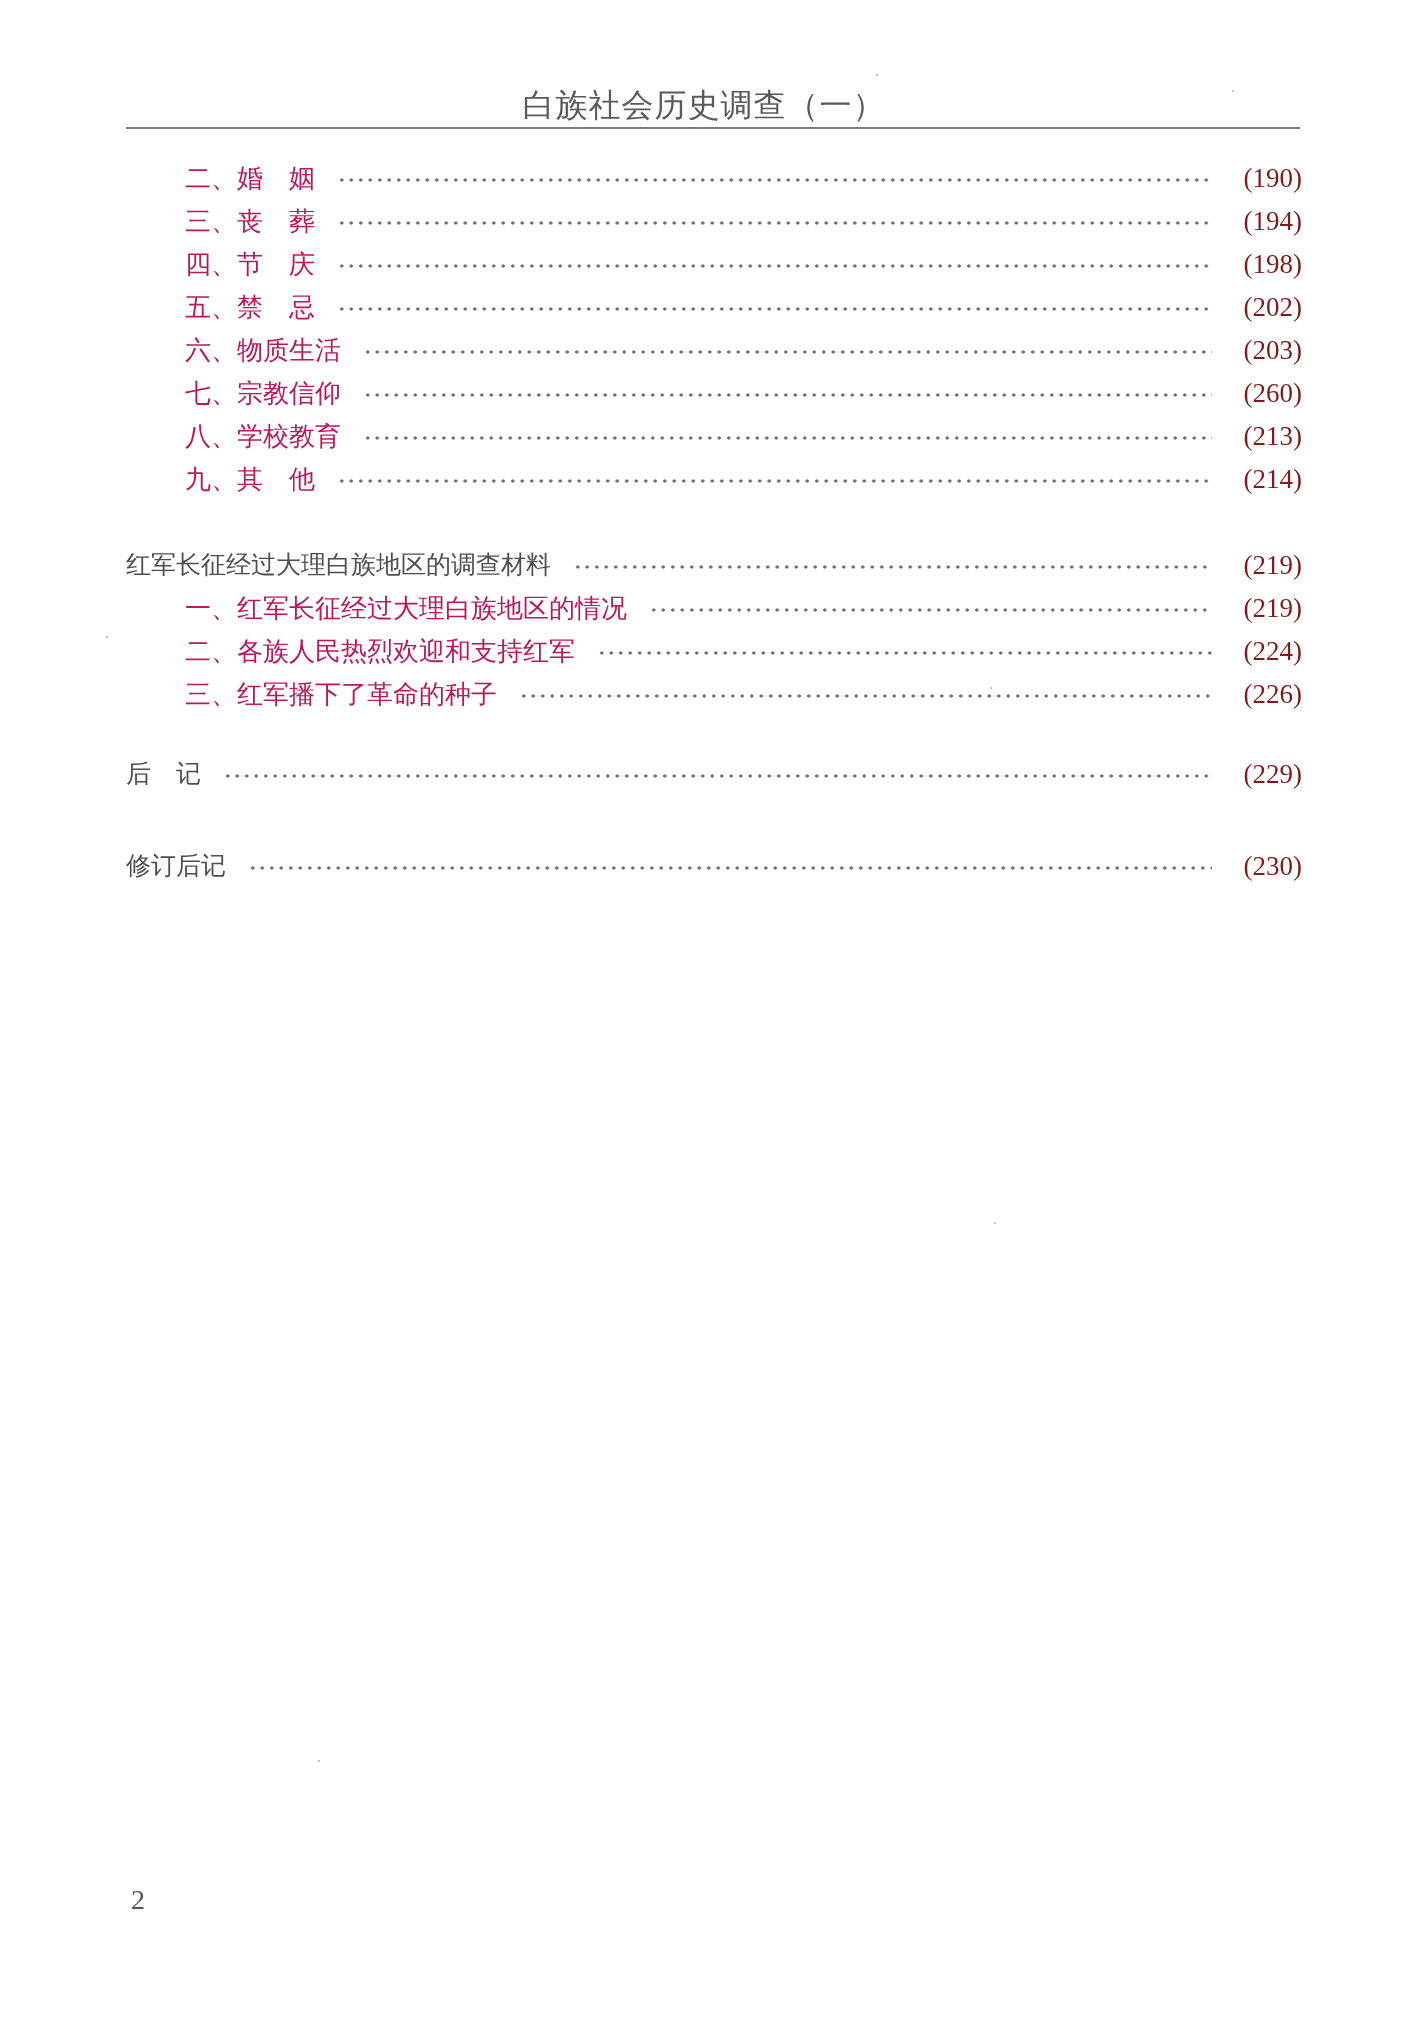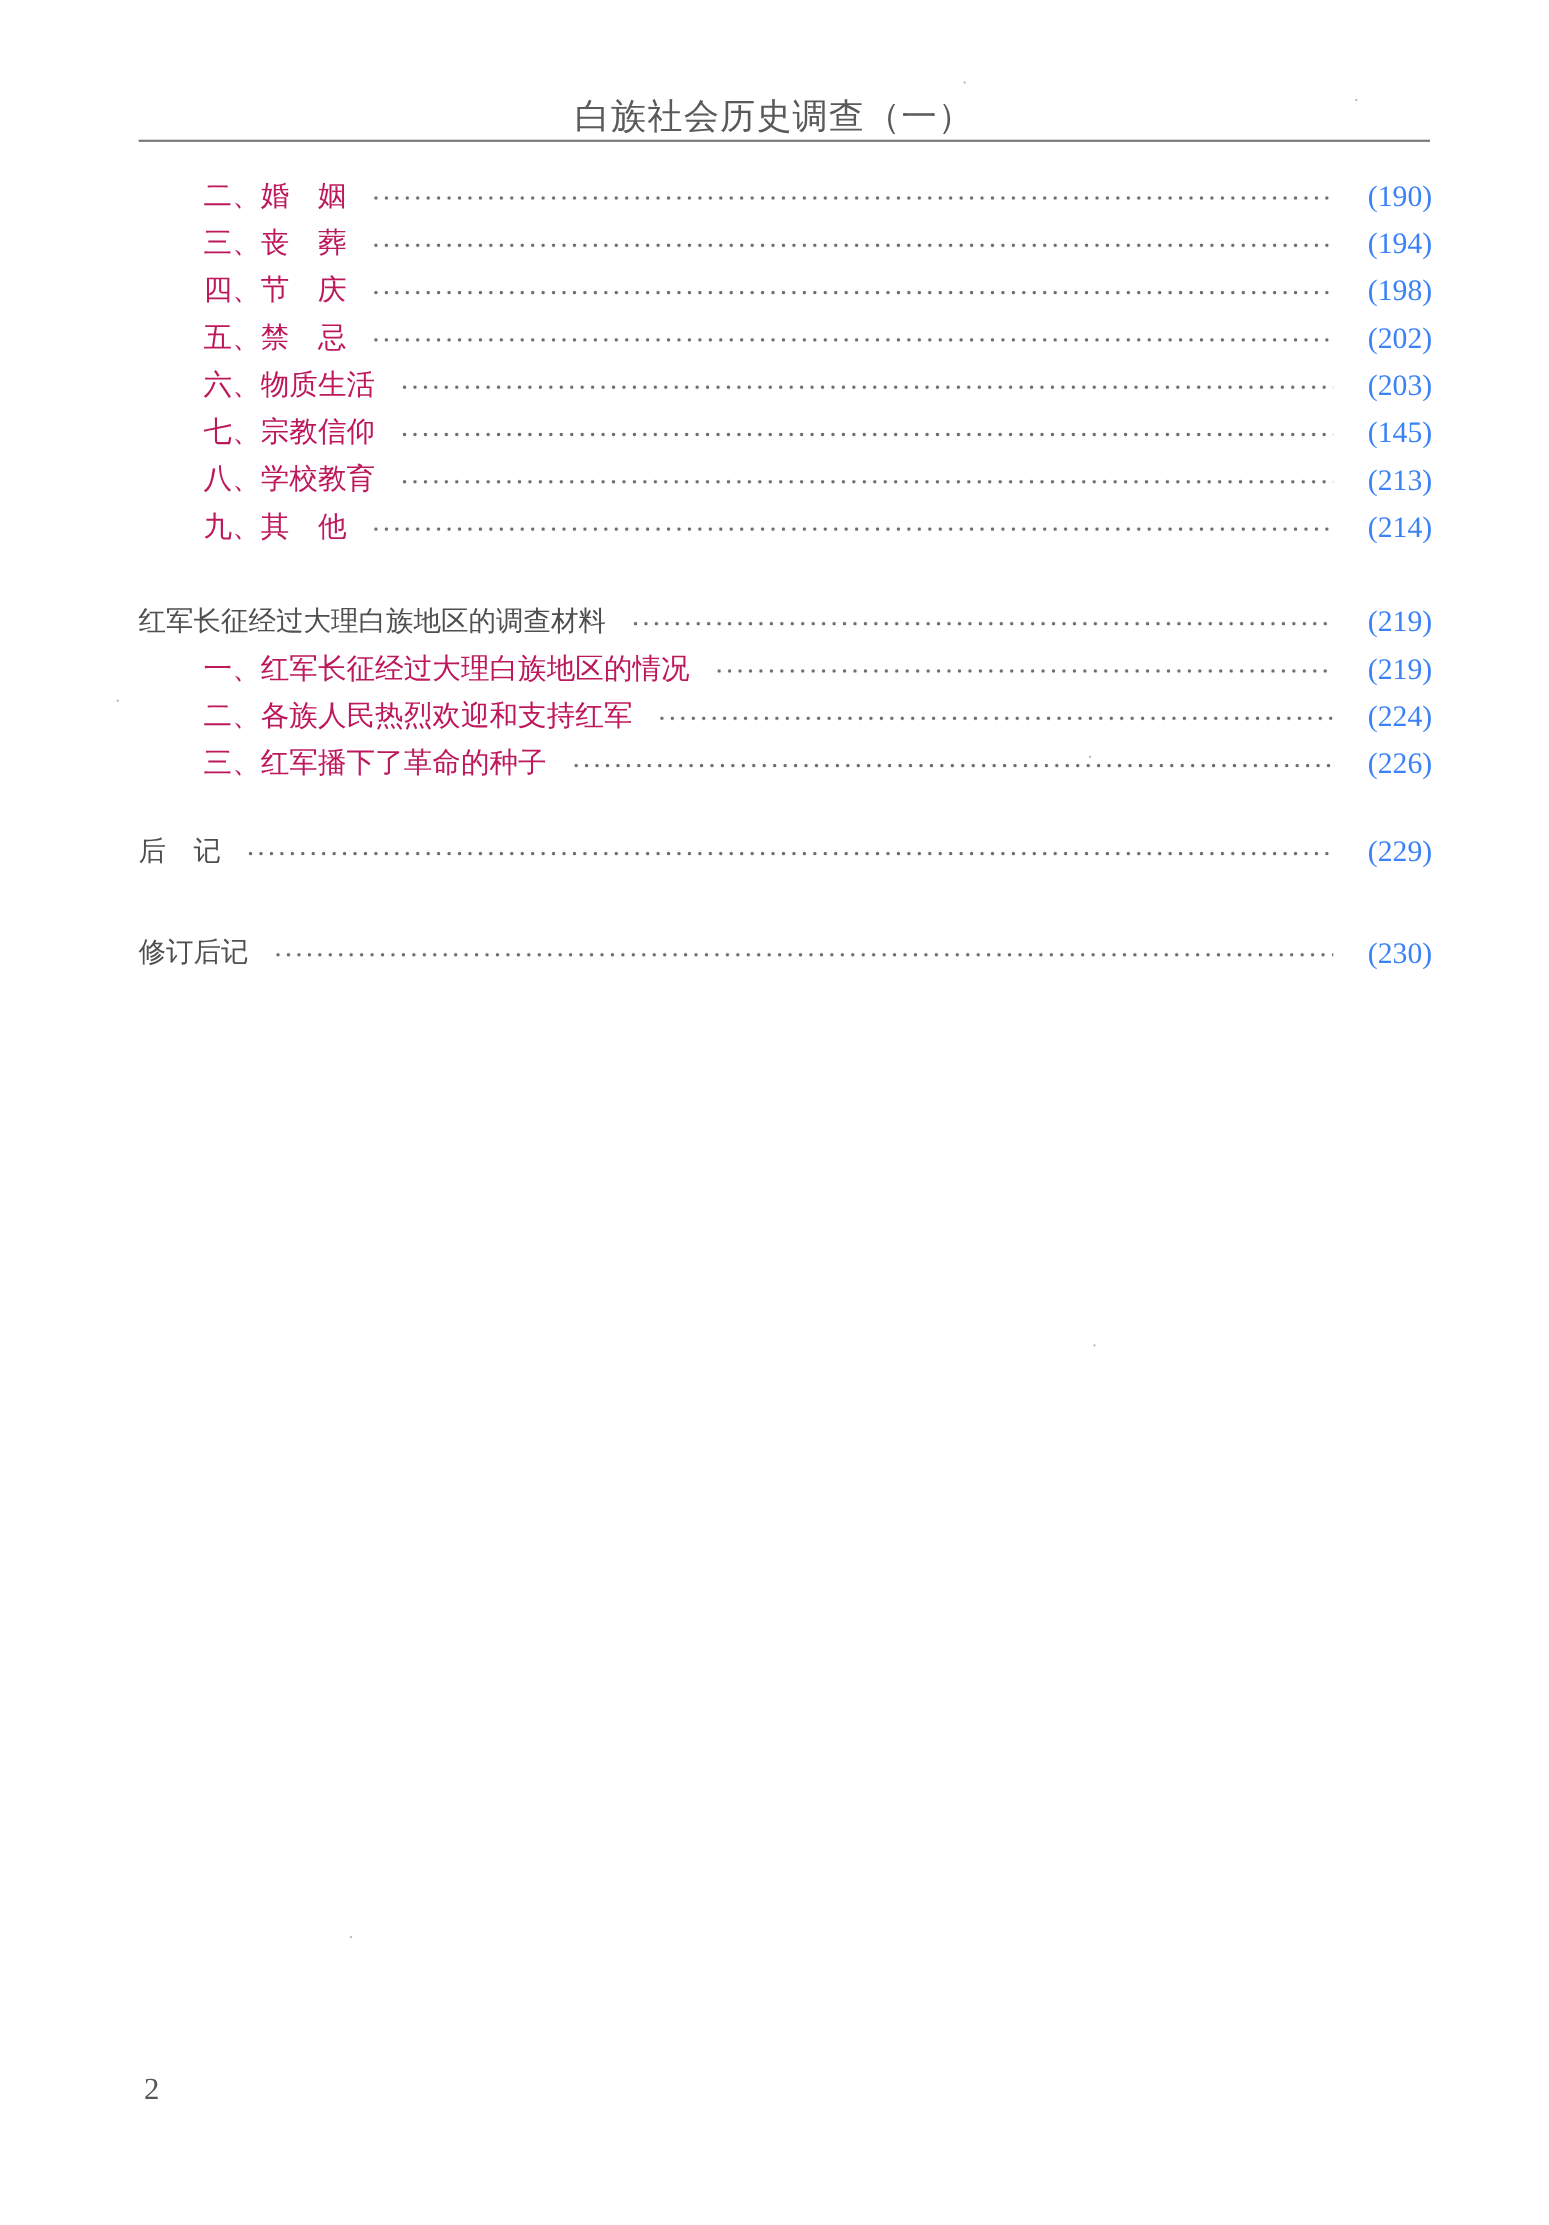--- a/index.html
+++ b/index.html
@@ -69,21 +69,21 @@
     margin-top: 4px;
     background-image: radial-gradient(circle, #6a6a6a 1.4px, transparent 1.8px);
     background-size: 9.5px 6px;
     background-repeat: repeat-x;
     background-position: left center;
   }
   .toc-page {
     flex: 0 0 auto;
     font-family: "Liberation Serif", "DejaVu Serif", serif;
     font-size: 27px;
-    color: #3b82f6;
+    color: #7f1d1d;
     letter-spacing: 0px;
     width: 76px;
     text-align: right;
   }
   .folio {
     position: absolute;
     left: 131px;
     top: 1884px;
     font-family: "Liberation Serif", "DejaVu Serif", serif;
     font-size: 28px;
@@ -125,21 +125,21 @@
     <span class="toc-page">(202)</span>
   </div>
   <div class="toc-row sub" style="top:332px">
     <span class="toc-label">六、物质生活</span>
     <span class="toc-leader"></span>
     <span class="toc-page">(203)</span>
   </div>
   <div class="toc-row sub" style="top:375px">
     <span class="toc-label">七、宗教信仰</span>
     <span class="toc-leader"></span>
-    <span class="toc-page">(145)</span>
+    <span class="toc-page">(260)</span>
   </div>
   <div class="toc-row sub" style="top:418px">
     <span class="toc-label">八、学校教育</span>
     <span class="toc-leader"></span>
     <span class="toc-page">(213)</span>
   </div>
   <div class="toc-row sub" style="top:461px">
     <span class="toc-label">九、其　他</span>
     <span class="toc-leader"></span>
     <span class="toc-page">(214)</span>

